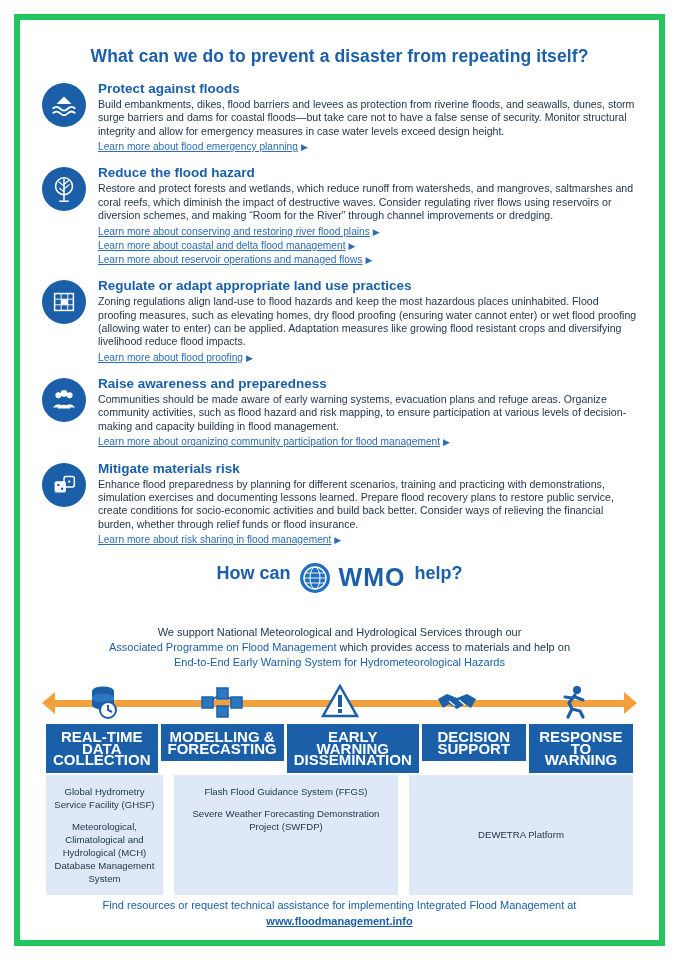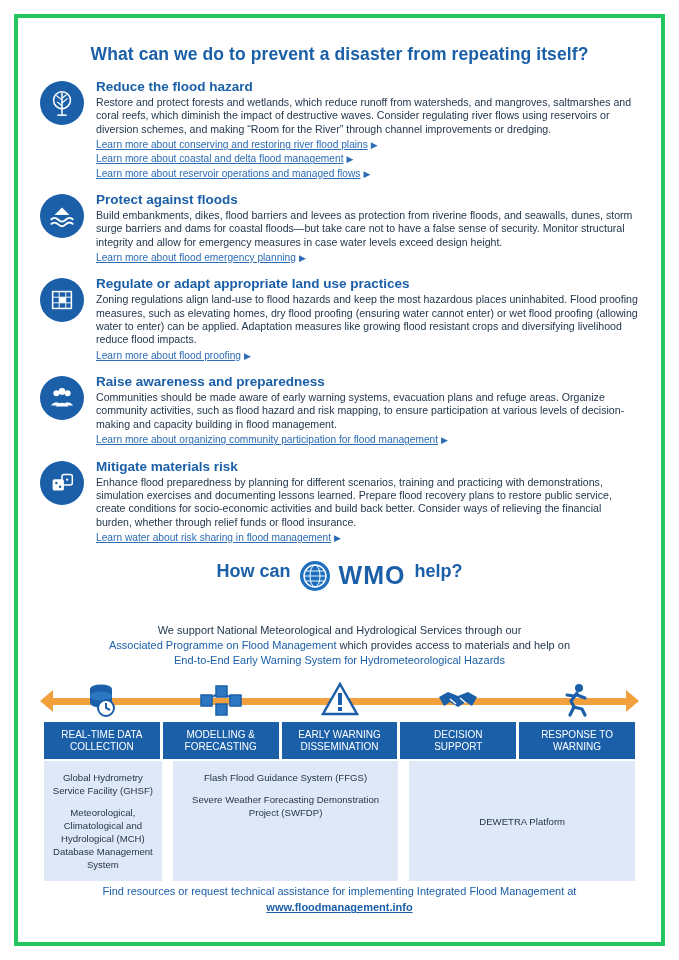--- a/index.html
+++ b/index.html
@@ -20,21 +20,21 @@
     height: 960px;
     box-sizing: border-box;
     padding: 14px;
     background: #ffffff;
   }
   .frame {
     position: relative;
     width: 100%;
     height: 100%;
     box-sizing: border-box;
-    border: 4px solid #22c55e;
+    border: 6px solid #22c55e;
     padding: 16px 22px 10px 22px;
   }
   h1.title {
     margin: 10px 0 14px 0;
     text-align: center;
     font-size: 17.5px;
     font-weight: bold;
     color: #1a5fa8;
     letter-spacing: 0.1px;
   }
@@ -165,24 +165,24 @@
   
   .cols {
     display: flex;
     margin: 0 4px;
     gap: 3px;
   }
   .col { flex: 1 1 0; }
   .col-head {
     background: #1a5fa8;
     color: #ffffff;
-    font-size: 10px;
-    font-weight: normal;
+    font-size: 15px;
+    font-weight: bold;
     text-align: center;
-    padding: 7px 13px;
+    padding: 7px 7px;
     line-height: 11.5px;
     min-height: 30px;
     box-sizing: border-box;
     display: flex;
     align-items: center;
     justify-content: center;
   }
   .bodies {
     display: flex;
     margin: 2px 4px 0 4px;
@@ -224,53 +224,53 @@
 
 <div class="page">
   <div class="frame">
 
     <h1 class="title">What can we do to prevent a disaster from repeating itself?</h1>
 
     <div class="section">
       <div class="icon-wrap">
         <div class="circ">
           <svg width="30" height="30" viewBox="0 0 32 32">
+            <path d="M4 20 q4 -4 8 0 t8 0 t8 0" stroke="#ffffff" stroke-width="2" fill="none"></path>
+            <path d="M4 25 q4 -4 8 0 t8 0 t8 0" stroke="#ffffff" stroke-width="2" fill="none"></path>
+            <path d="M8 15 L16 7 L24 15 Z" fill="#ffffff"></path>
+          </svg>
+        </div>
+      </div>
+      <div class="sec-body">
+        <div class="sec-title">Protect against floods</div>
+        <p class="sec-text">Build embankments, dikes, flood barriers and levees as protection from riverine floods, and seawalls, dunes, storm surge barriers and dams for coastal floods—but take care not to have a false sense of security. Monitor structural integrity and allow for emergency measures in case water levels exceed design height.</p>
+        <div class="links">
+          <span class="link"><span>Learn more about flood emergency planning</span><span class="arr">▶</span></span>
+        </div>
+      </div>
+    </div>
+
+    <div class="section">
+      <div class="icon-wrap">
+        <div class="circ">
+          <svg width="30" height="30" viewBox="0 0 32 32">
             <circle cx="16" cy="13" r="9" fill="none" stroke="#ffffff" stroke-width="1.6"></circle>
             <path d="M16 5 L16 29" stroke="#ffffff" stroke-width="1.6"></path>
             <path d="M16 13 L10 8 M16 16 L22 11 M16 19 L11 15 M16 11 L21 7" stroke="#ffffff" stroke-width="1.2" fill="none"></path>
             <path d="M11 29 h10" stroke="#ffffff" stroke-width="1.6"></path>
           </svg>
         </div>
       </div>
       <div class="sec-body">
         <div class="sec-title">Reduce the flood hazard</div>
         <p class="sec-text">Restore and protect forests and wetlands, which reduce runoff from watersheds, and mangroves, saltmarshes and coral reefs, which diminish the impact of destructive waves. Consider regulating river flows using reservoirs or diversion schemes, and making “Room for the River” through channel improvements or dredging.</p>
         <div class="links">
           <span class="link"><span>Learn more about conserving and restoring river flood plains</span><span class="arr">▶</span></span>
           <span class="link"><span>Learn more about coastal and delta flood management</span><span class="arr">▶</span></span>
           <span class="link"><span>Learn more about reservoir operations and managed flows</span><span class="arr">▶</span></span>
-        </div>
-      </div>
-    </div>
-
-    <div class="section">
-      <div class="icon-wrap">
-        <div class="circ">
-          <svg width="30" height="30" viewBox="0 0 32 32">
-            <path d="M4 20 q4 -4 8 0 t8 0 t8 0" stroke="#ffffff" stroke-width="2" fill="none"></path>
-            <path d="M4 25 q4 -4 8 0 t8 0 t8 0" stroke="#ffffff" stroke-width="2" fill="none"></path>
-            <path d="M8 15 L16 7 L24 15 Z" fill="#ffffff"></path>
-          </svg>
-        </div>
-      </div>
-      <div class="sec-body">
-        <div class="sec-title">Protect against floods</div>
-        <p class="sec-text">Build embankments, dikes, flood barriers and levees as protection from riverine floods, and seawalls, dunes, storm surge barriers and dams for coastal floods—but take care not to have a false sense of security. Monitor structural integrity and allow for emergency measures in case water levels exceed design height.</p>
-        <div class="links">
-          <span class="link"><span>Learn more about flood emergency planning</span><span class="arr">▶</span></span>
         </div>
       </div>
     </div>
 
     <div class="section">
       <div class="icon-wrap">
         <div class="circ">
           <svg width="30" height="30" viewBox="0 0 32 32">
             <rect x="6" y="7" width="20" height="18" fill="none" stroke="#ffffff" stroke-width="1.6"></rect>
             <path d="M6 13 h20 M6 19 h20 M13 7 v18 M20 7 v18" stroke="#ffffff" stroke-width="1"></path>
@@ -318,21 +318,21 @@
             <circle cx="10" cy="16" r="1.3" fill="#1a5fa8"></circle>
             <circle cx="14" cy="20" r="1.3" fill="#1a5fa8"></circle>
             <circle cx="21.5" cy="12.5" r="1.2" fill="#ffffff"></circle>
           </svg>
         </div>
       </div>
       <div class="sec-body">
         <div class="sec-title">Mitigate materials risk</div>
         <p class="sec-text">Enhance flood preparedness by planning for different scenarios, training and practicing with demonstrations, simulation exercises and documenting lessons learned. Prepare flood recovery plans to restore public service, create conditions for socio-economic activities and build back better. Consider ways of relieving the financial burden, whether through relief funds or flood insurance.</p>
         <div class="links">
-          <span class="link"><span>Learn water about risk sharing in flood management</span><span class="arr">▶</span></span>
+          <span class="link"><span>Learn more about risk sharing in flood management</span><span class="arr">▶</span></span>
         </div>
       </div>
     </div>
 
     <div class="wmo-head">
       <span class="h-txt">How can</span>
       <span class="wmo-logo">
         <svg width="26" height="26" viewBox="0 0 26 26">
           <circle cx="13" cy="13" r="11" fill="#1f6fc0" stroke="#ffffff" stroke-width="1.4"></circle>
           <ellipse cx="13" cy="13" rx="5" ry="11" fill="none" stroke="#ffffff" stroke-width="1"></ellipse>

